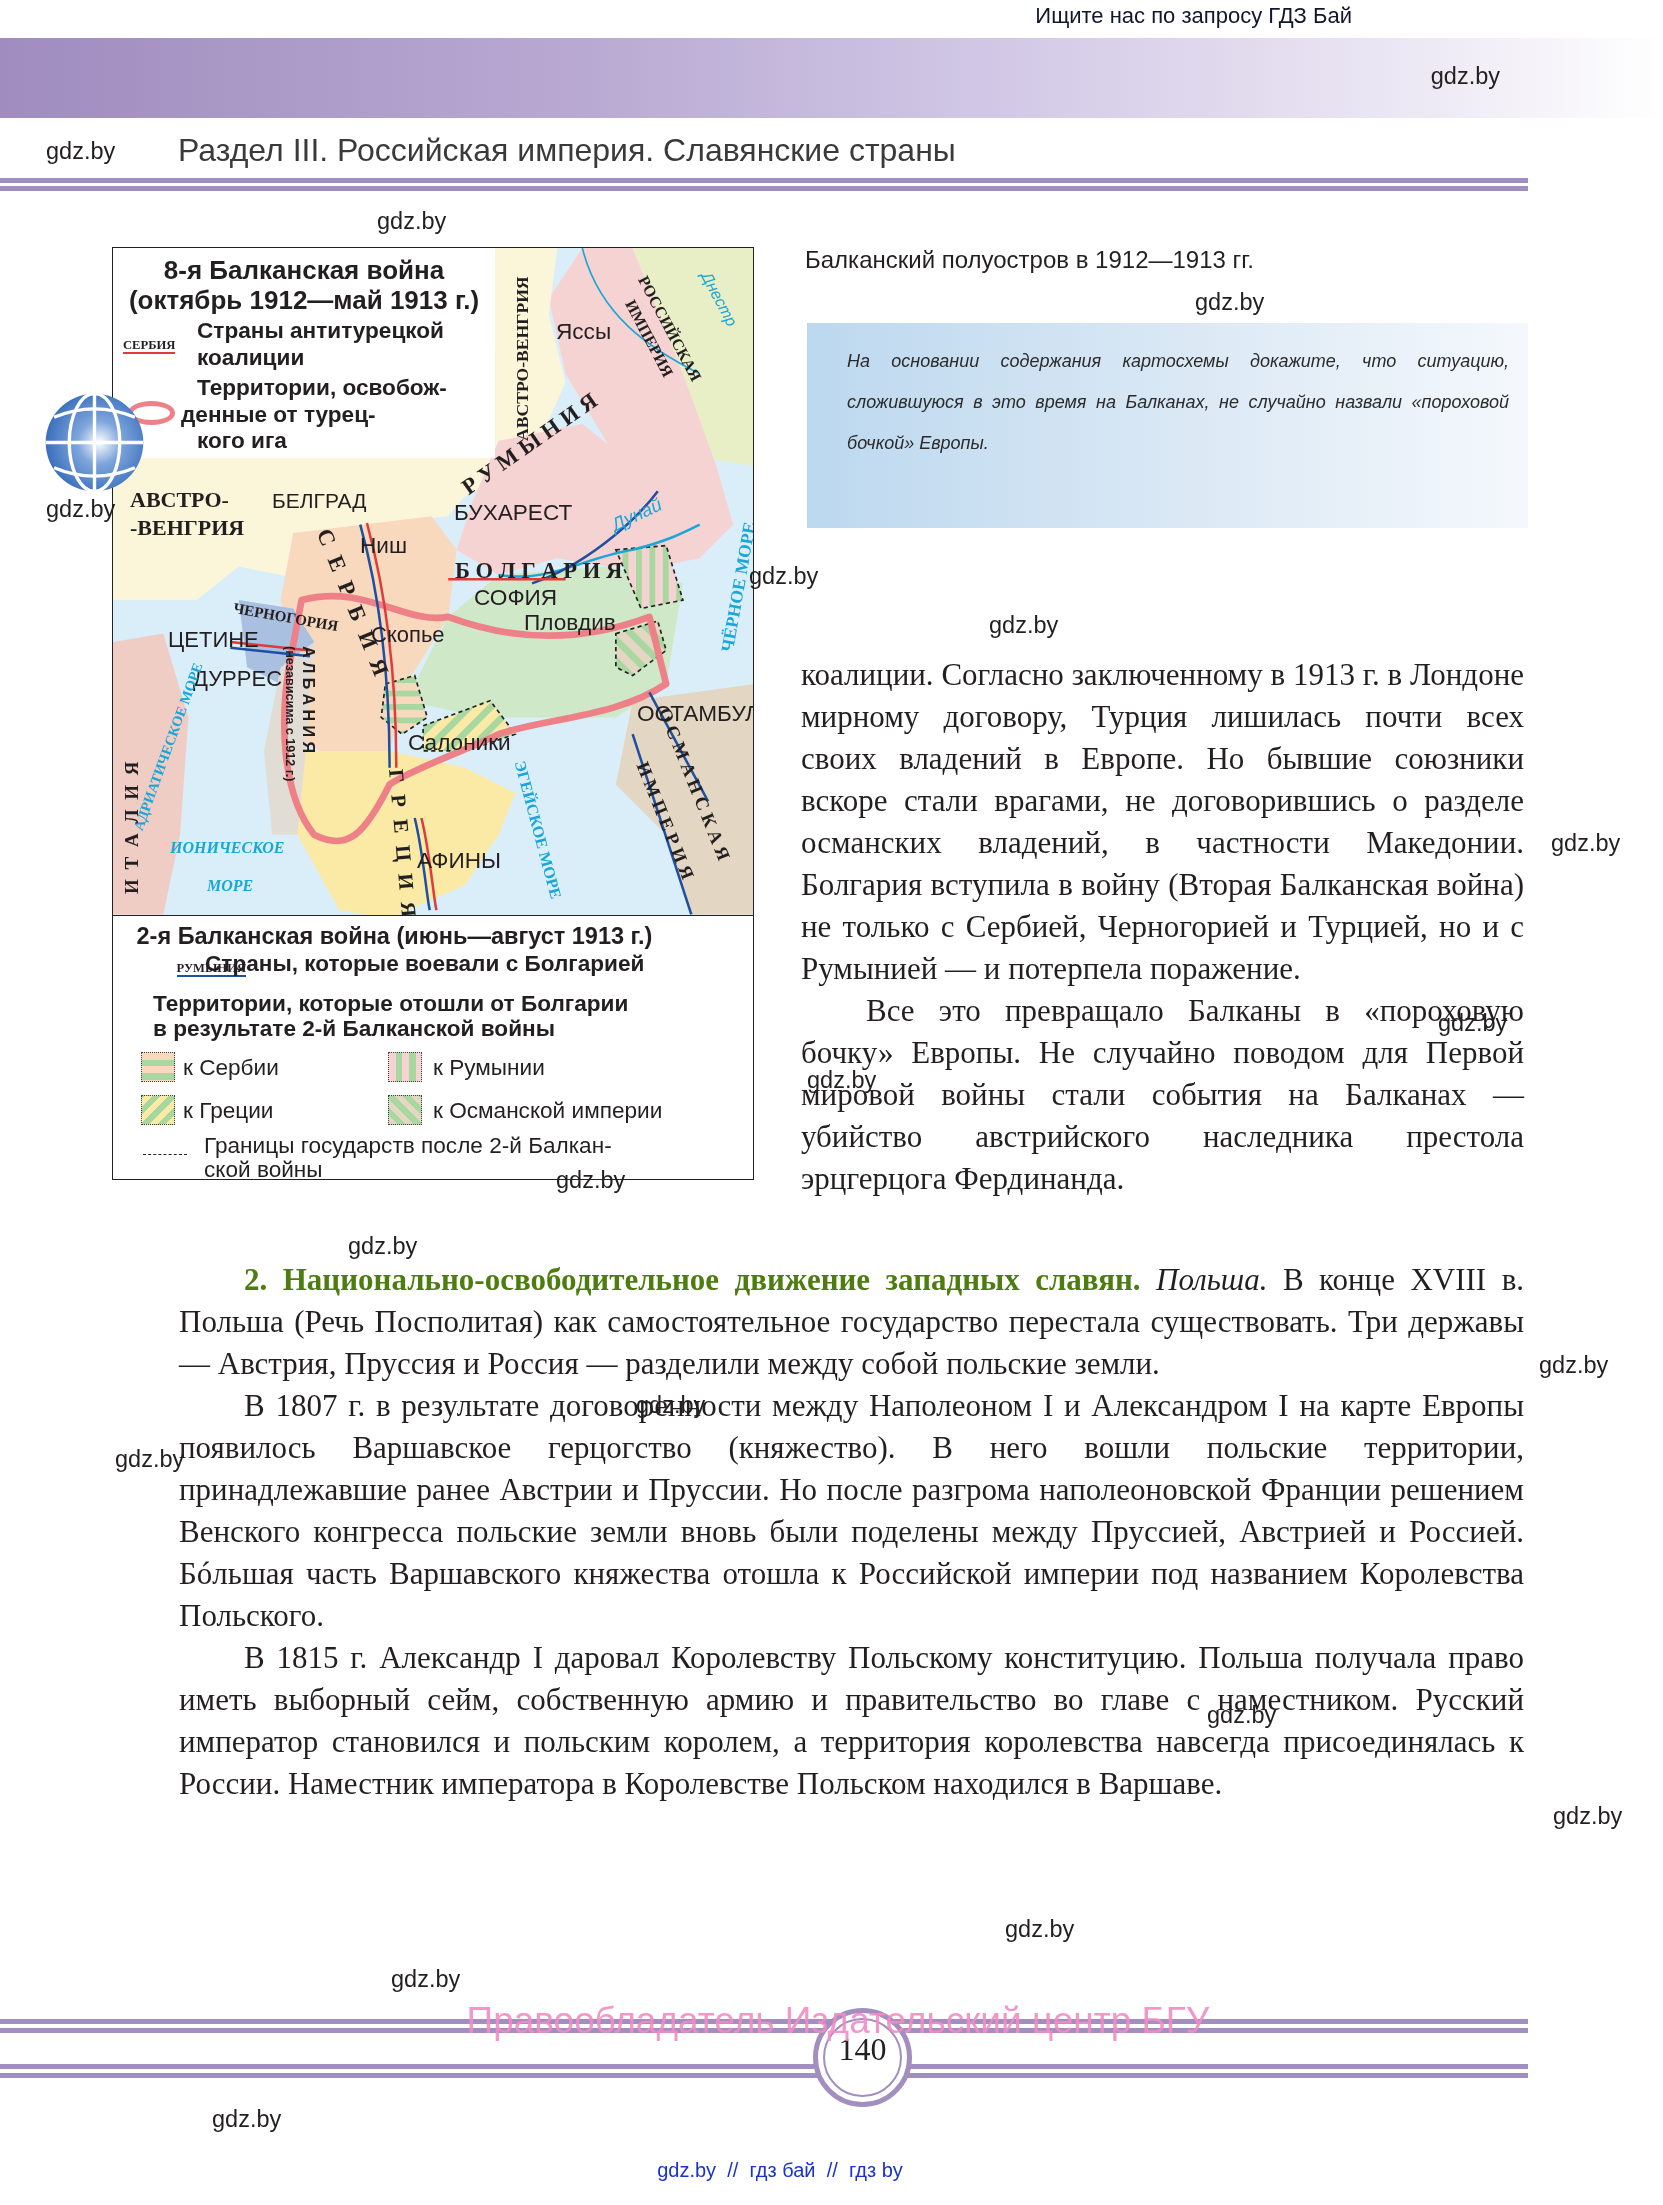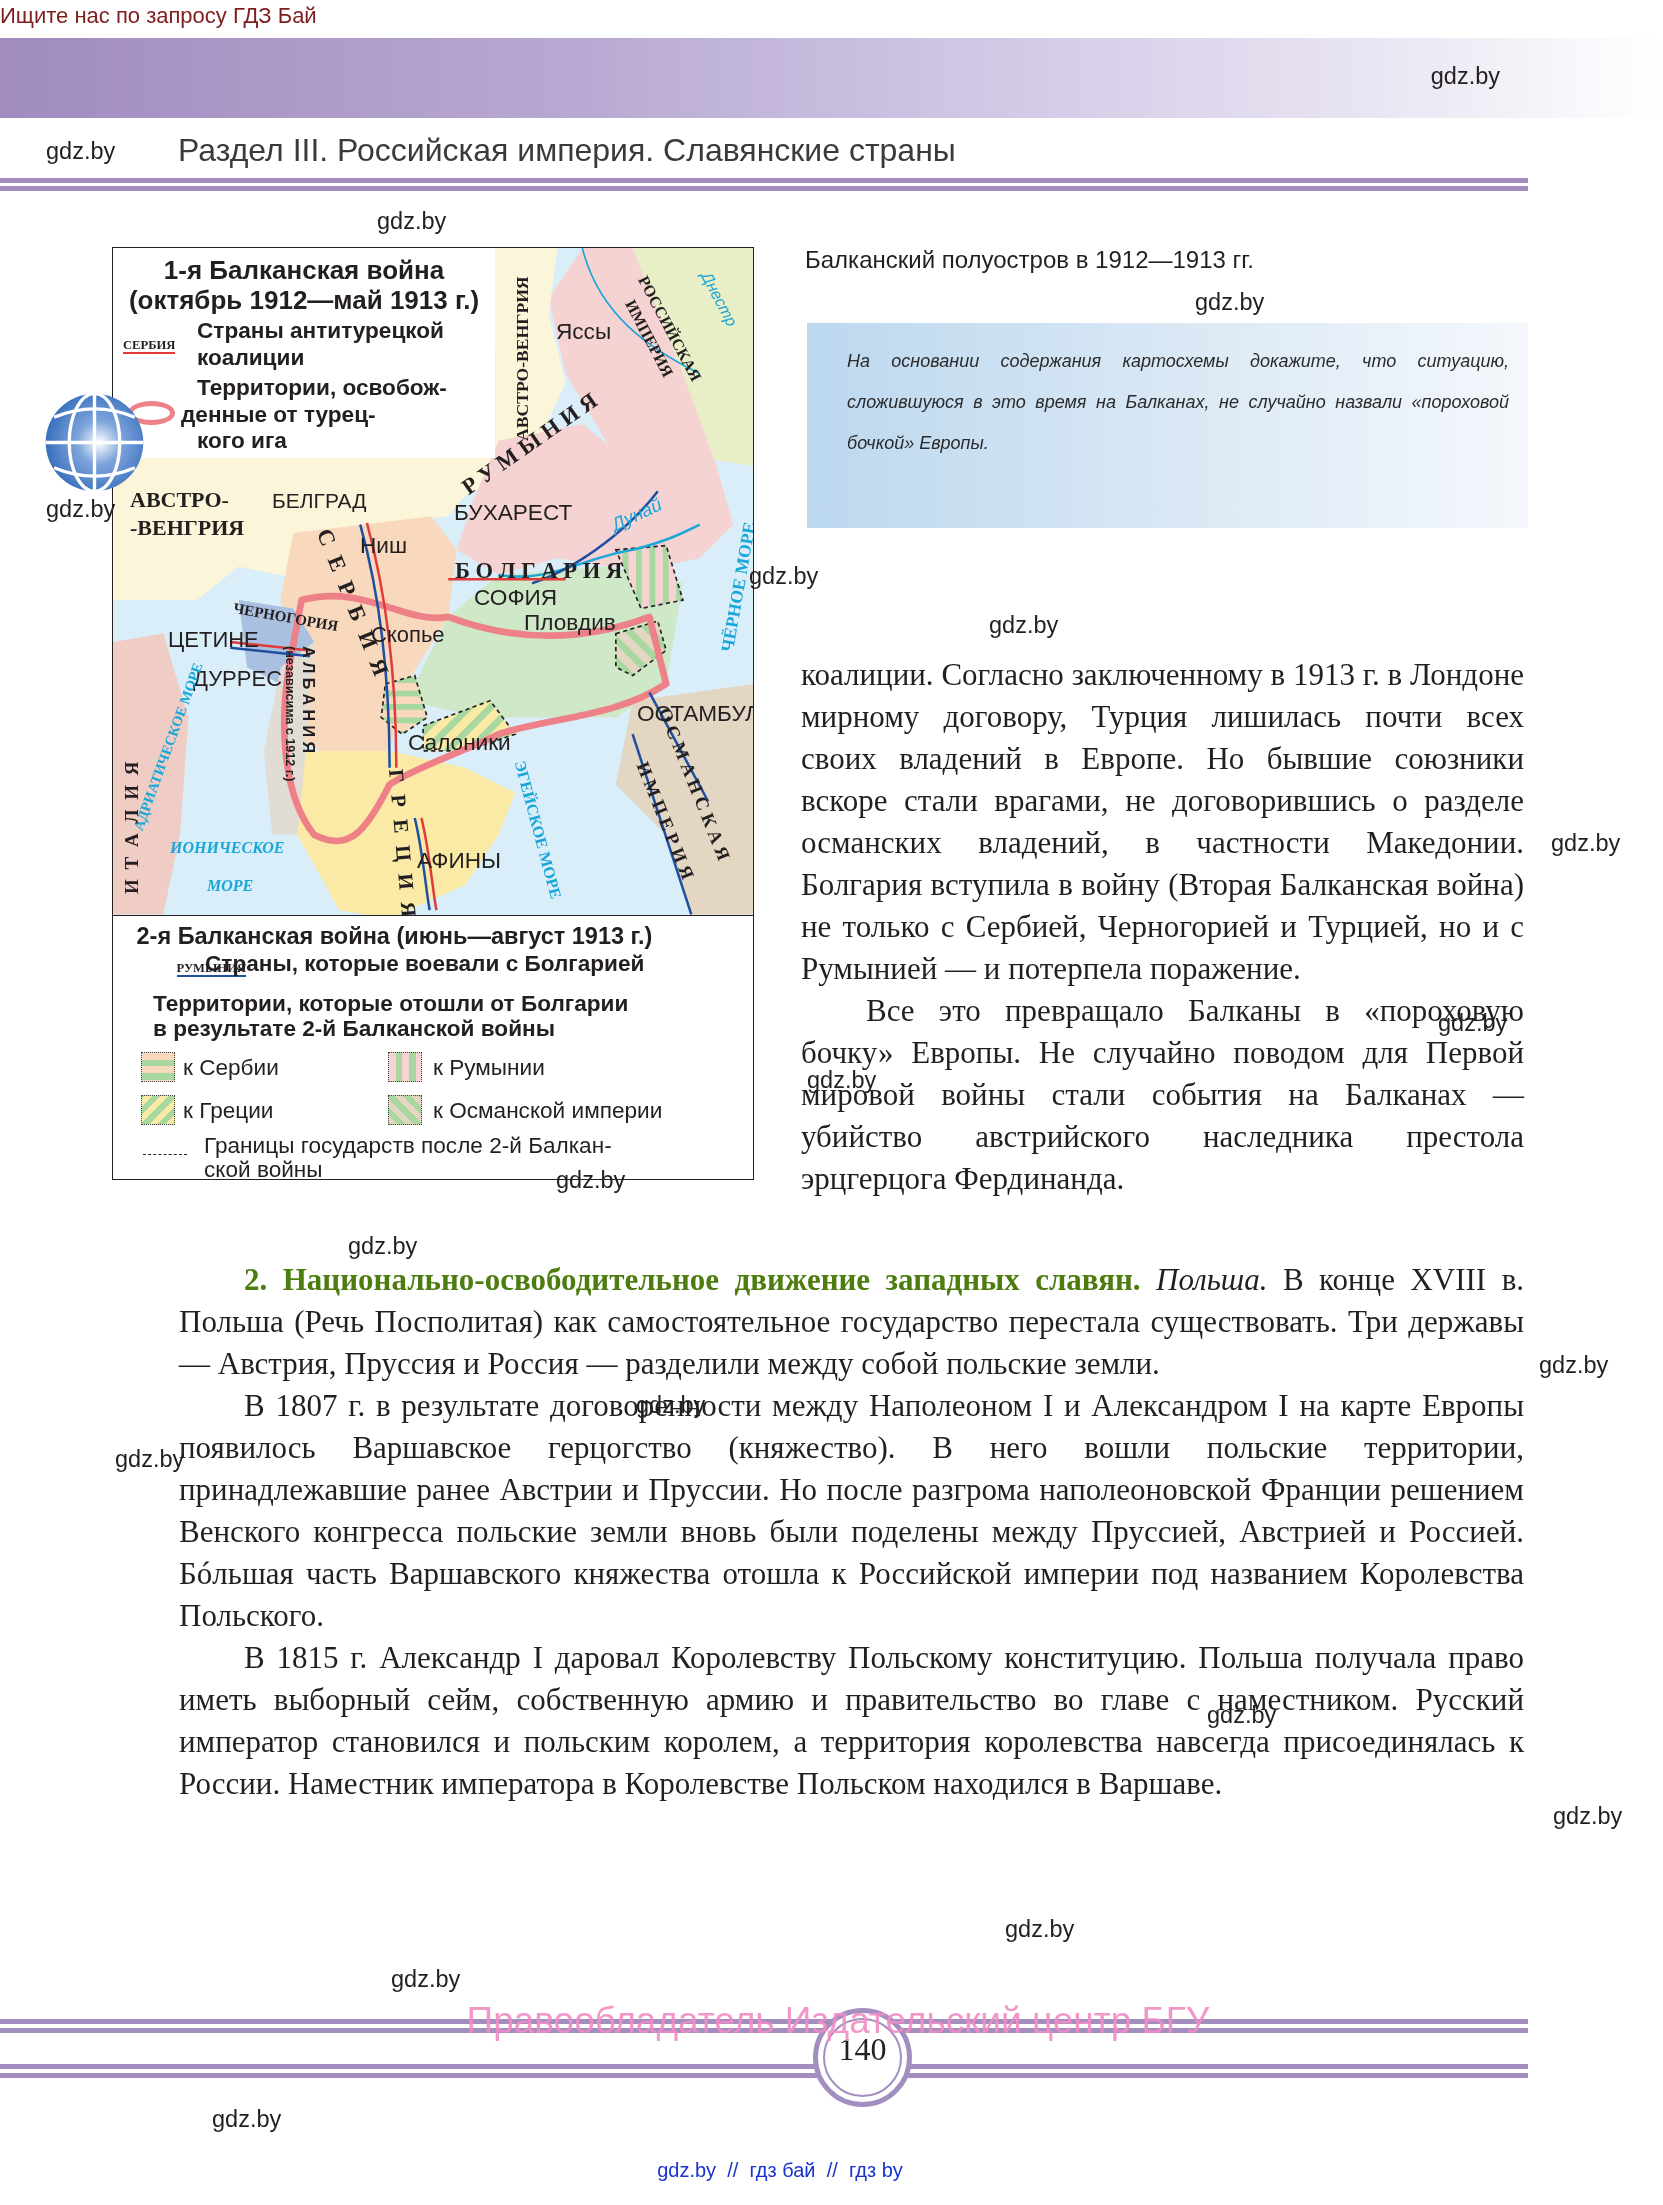--- a/index.html
+++ b/index.html
@@ -2,21 +2,21 @@
 <html style="font-size:13.4px"><head>
 <meta charset="utf-8">
 <style>
   * { box-sizing: border-box; margin: 0; padding: 0; }
   html, body { width: 1664px; height: 2205px; background: #ffffff; overflow: hidden; }
   body { position: relative; font-family: "Liberation Sans", sans-serif; color: #231f20; }
 
   .abs { position: absolute; }
 
   
-  .top-search { left: 0; width: 1352px; top: 3.4px; text-align: left; font-size: 22px; color: #7f1d1d; }
+  .top-search { left: 0; width: 1352px; top: 3.4px; text-align: right; font-size: 22px; color: #0f172a; }
   .band { left: 0; top: 38px; width: 1664px; height: 80px;
           background: linear-gradient(to right, #a08cbf 0%, #b8a9d2 35%, #d2c8e6 60%, #ece8f4 85%, #ffffff 100%); }
   .band-wm { right: 164px; top: 63px; font-size: 25px; color: #231f20; }
 
   .section-title { left: 178px; top: 132px; font-size: 32px; color: #3a3a3a; }
   .wm { font-size: 23.5px; color: #231f20; font-family: "Liberation Sans", sans-serif; }
 
   .rule { left: 0; width: 1528px; height: 5px; background: #a28fbf; }
 
   
@@ -116,21 +116,21 @@
     <path d="M368 680 C378 720 383 780 386 790" stroke="#e03a3a" stroke-width="3" fill="none"></path>
     <path d="M500 400 C560 380 620 330 650 290" stroke="#1e4fa0" stroke-width="3" fill="none"></path>
     <path d="M400 395 L540 395" stroke="#e03a3a" stroke-width="3"></path>
     <path d="M140 470 L235 480" stroke="#e03a3a" stroke-width="3"></path>
     <path d="M140 477 L235 487" stroke="#1e4fa0" stroke-width="3"></path>
     <path d="M640 530 L710 660" stroke="#1e4fa0" stroke-width="3"></path>
     <path d="M620 580 L690 795" stroke="#1e4fa0" stroke-width="3"></path>
   </svg>
 
   <div class="legend-top">
-    <div class="lg-title" style="padding-top:6.7px;">1-я Балканская война</div>
+    <div class="lg-title" style="padding-top:6.7px;">8-я Балканская война</div>
     <div class="lg-title">(октябрь 1912—май 1913 г.)</div>
     <div class="lg-row" style="left:10px; top:80px;">
       <span class="small-cap" style="border-bottom:2.5px solid #e03a3a;">СЕРБИЯ</span>
     </div>
     <div class="lg-row" style="left:84px; top:69px;">Страны антитурецкой</div>
     <div class="lg-row" style="left:84px; top:96px;">коалиции</div>
     <div style="position:absolute; left:15px; top:153px; width:47px; height:23.5px; border:5.9px solid #ee8088; border-radius:50%;"></div>
     <div class="lg-row" style="left:84px; top:126px;">Территории, освобож-</div>
     <div class="lg-row" style="left:68px; top:153px;">денные от турец-</div>
     <div class="lg-row" style="left:84px; top:179px;">кого ига</div>

